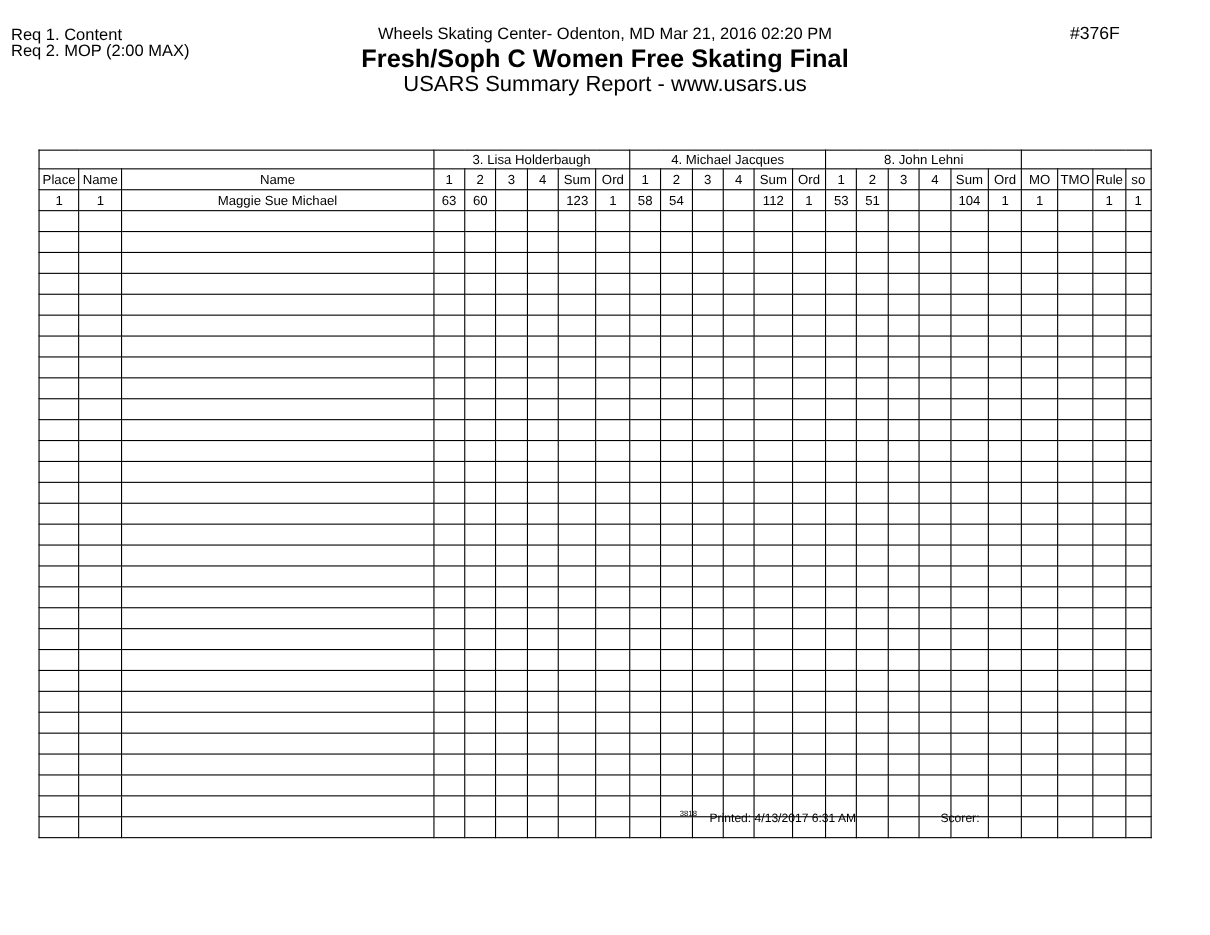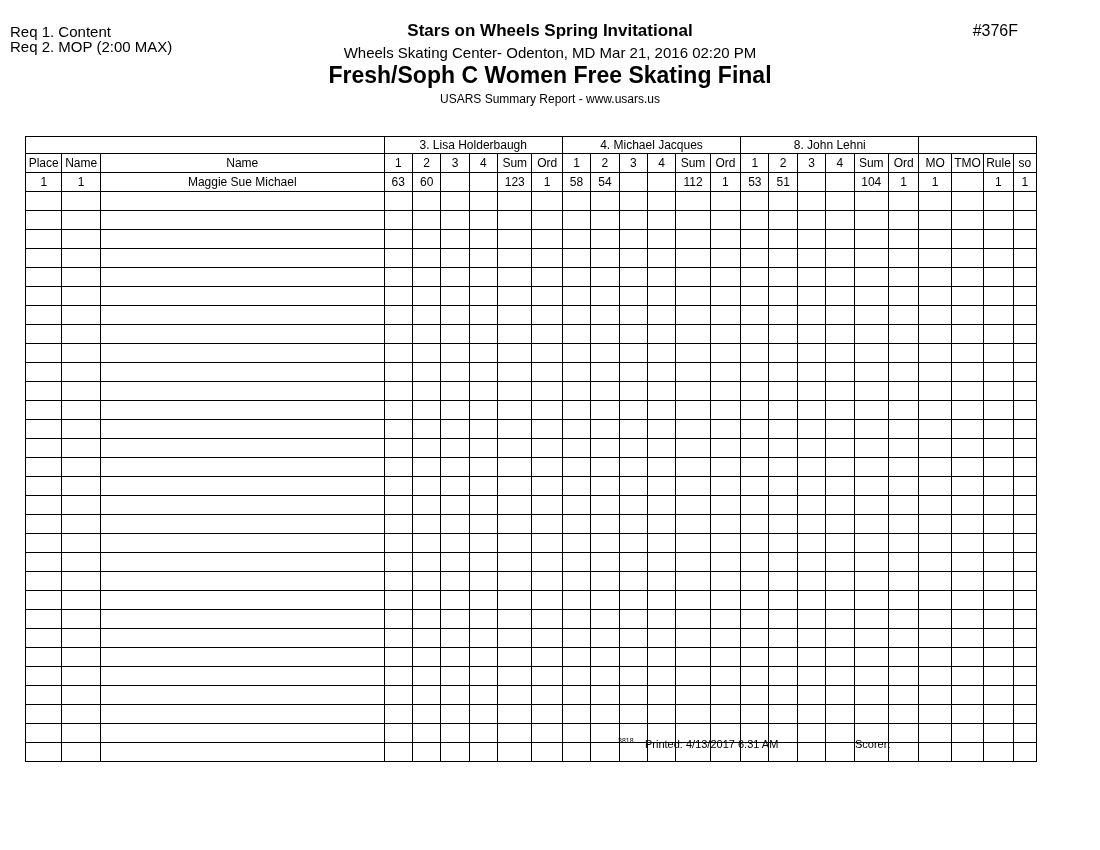--- a/index.html
+++ b/index.html
@@ -9,23 +9,23 @@
     font-family:"Liberation Sans", sans-serif; color:#000;
     overflow:hidden;
   }
   .header { position:relative; height:136px; }
   .req-block { position:absolute; left:10px; top:24px; font-size:15px; line-height:15px; }
   .event-no { position:absolute; right:82px; top:22px; font-size:16px; font-weight:normal; }
   .center-head { position:absolute; left:0; right:0; top:20px; text-align:center; }
   .title       { font-size:17px; font-weight:bold; line-height:22px; }
   .subtitle    { font-size:15px; line-height:21px; }
   .event-title { font-size:23px; font-weight:bold; line-height:24px; }
-  .report-title{ font-size:12px; line-height:24px; }
+  .report-title{ font-size:20px; line-height:24px; }
 
-  .table-wrap { margin-left:25px; width:1012px; }
+  .table-wrap { margin-left:35px; width:1012px; }
   table.t { border-collapse:collapse; table-layout:fixed; width:1012px; }
   .t th, .t td {
     border:1px solid #000; font-size:12px; font-weight:normal;
     padding:0 2px; text-align:center; overflow:hidden; white-space:nowrap;
     height:19px; line-height:17px;
   }
   .t tr.judge-row th, .t tr.judge-row td { height:17px; line-height:15px; }
   .judge-name { text-align:left; font-size:11px; padding-left:4px; }
   .nb { border:none; }
   .left  { text-align:left; padding-left:4px; }
@@ -40,21 +40,20 @@
 </style>
 </head>
 <body>
 
 <div class="header">
   <div class="req-block">
     <div>Req 1.  Content</div>
     <div>Req 2.  MOP (2:00 MAX)</div>
   </div>
   <div class="center-head">
-    <div class="title">Stars on Wheels Spring Invitational</div>
     <div class="subtitle">Wheels Skating Center- Odenton, MD  Mar 21, 2016  02:20 PM</div>
     <div class="event-title">Fresh/Soph C Women Free Skating Final</div>
     <div class="report-title">USARS Summary Report - www.usars.us</div>
   </div>
   <div class="event-no">#376F</div>
 </div>
 
 <div class="table-wrap">
   <table class="t">
     <colgroup>

